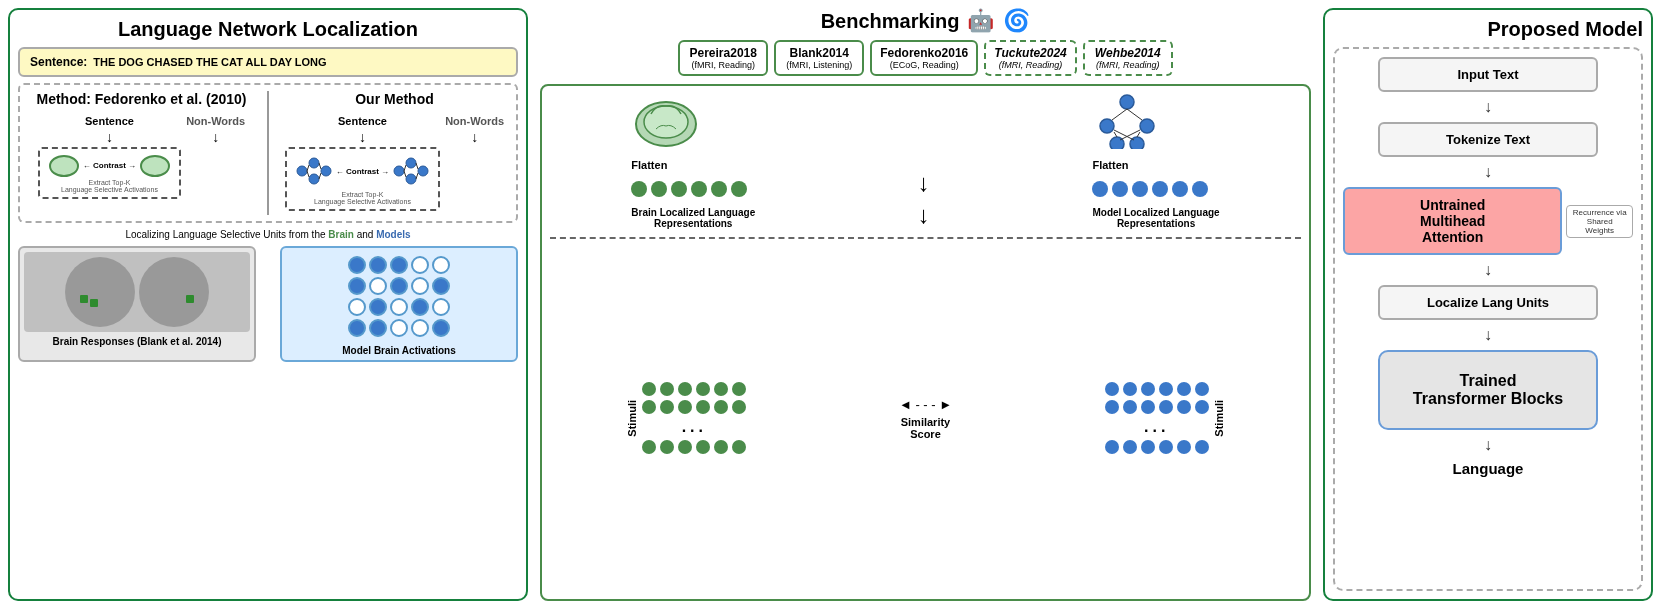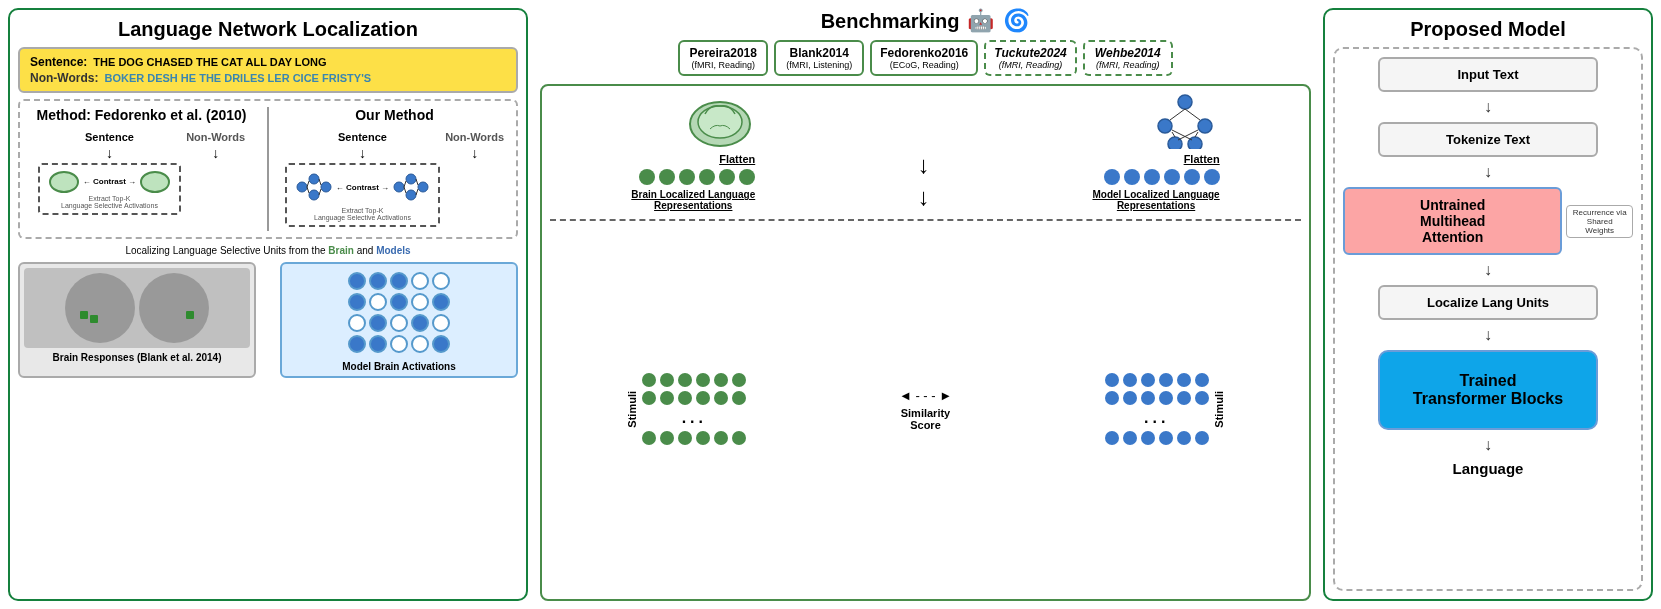--- a/index.html
+++ b/index.html
@@ -33,21 +33,21 @@
       font-weight: bold;
       text-align: center;
       margin-bottom: 6px;
     }
     .sentence-box {
       border: 2px solid #aaa;
       border-radius: 6px;
       padding: 6px 10px;
       margin-bottom: 6px;
       font-size: 12px;
-      background: #fde047;
+      background: #fef9c3;
     }
     .sentence-box .sentence-label {
       font-weight: bold;
     }
     .sentence-box .sentence-text {
       font-weight: bold;
       font-size: 11px;
     }
     .sentence-box .nonwords-label {
       font-weight: bold;
@@ -268,23 +268,22 @@
       display: flex;
       flex-direction: row;
       justify-content: space-around;
       align-items: flex-end;
       border-bottom: 2px dashed #666;
       padding-bottom: 8px;
     }
     .bench-col {
       display: flex;
       flex-direction: column;
-      align-items: flex-end;
-      gap: 4px;
-      text-decoration: underline;
+      align-items: flex-start;
+      gap: 10px;
     }
     .flatten-label {
       font-size: 11px;
       font-weight: bold;
     }
     .dots-row {
       display: flex;
       flex-direction: row;
       gap: 4px;
     }
@@ -325,21 +324,21 @@
     }
 
     
     .right-section {
       width: 330px;
       flex-shrink: 0;
     }
     .right-title {
       font-size: 20px;
       font-weight: bold;
-      text-align: center;
+      text-align: right;
       margin-bottom: 6px;
     }
     .model-flow {
       display: flex;
       flex-direction: column;
       align-items: center;
       gap: 6px;
       flex: 1;
     }
     .flow-box {
@@ -351,21 +350,21 @@
       font-weight: bold;
       width: 220px;
       background: #f5f5f5;
     }
     .flow-box.blue {
       background: #fca5a5;
       border-color: #6a9cd8;
       font-size: 14px;
     }
     .flow-box.large-blue {
-      background: #0ea5e9;
+      background: #e5e5e5;
       border-color: #6a9cd8;
       width: 220px;
       padding: 20px;
       font-size: 16px;
       border-radius: 10px;
     }
     .flow-arrow {
       font-size: 16px;
       color: #333;
       text-align: center;
@@ -408,24 +407,20 @@
 </head>
 <body>
 
 <div class="section left-section">
   <div class="left-title">Language Network Localization</div>
 
   <div class="sentence-box">
     <div style="display:flex; flex-direction:row; gap:6px; align-items:baseline;">
       <span class="sentence-label">Sentence:</span>
       <span class="sentence-text">THE DOG CHASED THE CAT ALL DAY LONG</span>
-    </div>
-    <div style="display:flex; flex-direction:row; gap:6px; align-items:baseline; margin-top:2px;">
-      <span class="nonwords-label">Non-Words:</span>
-      <span class="nonwords-text">BOKER DESH HE THE DRILES LER CICE FRISTY'S</span>
     </div>
   </div>
 
   <div class="method-compare-box">
 
     <div class="method-box">
       <div class="method-title">Method: Fedorenko et al. (2010)</div>
       <div class="method-diagram">
         <div class="method-diagram-col">
           <span style="font-weight:bold; font-size:11px;">Sentence</span>

